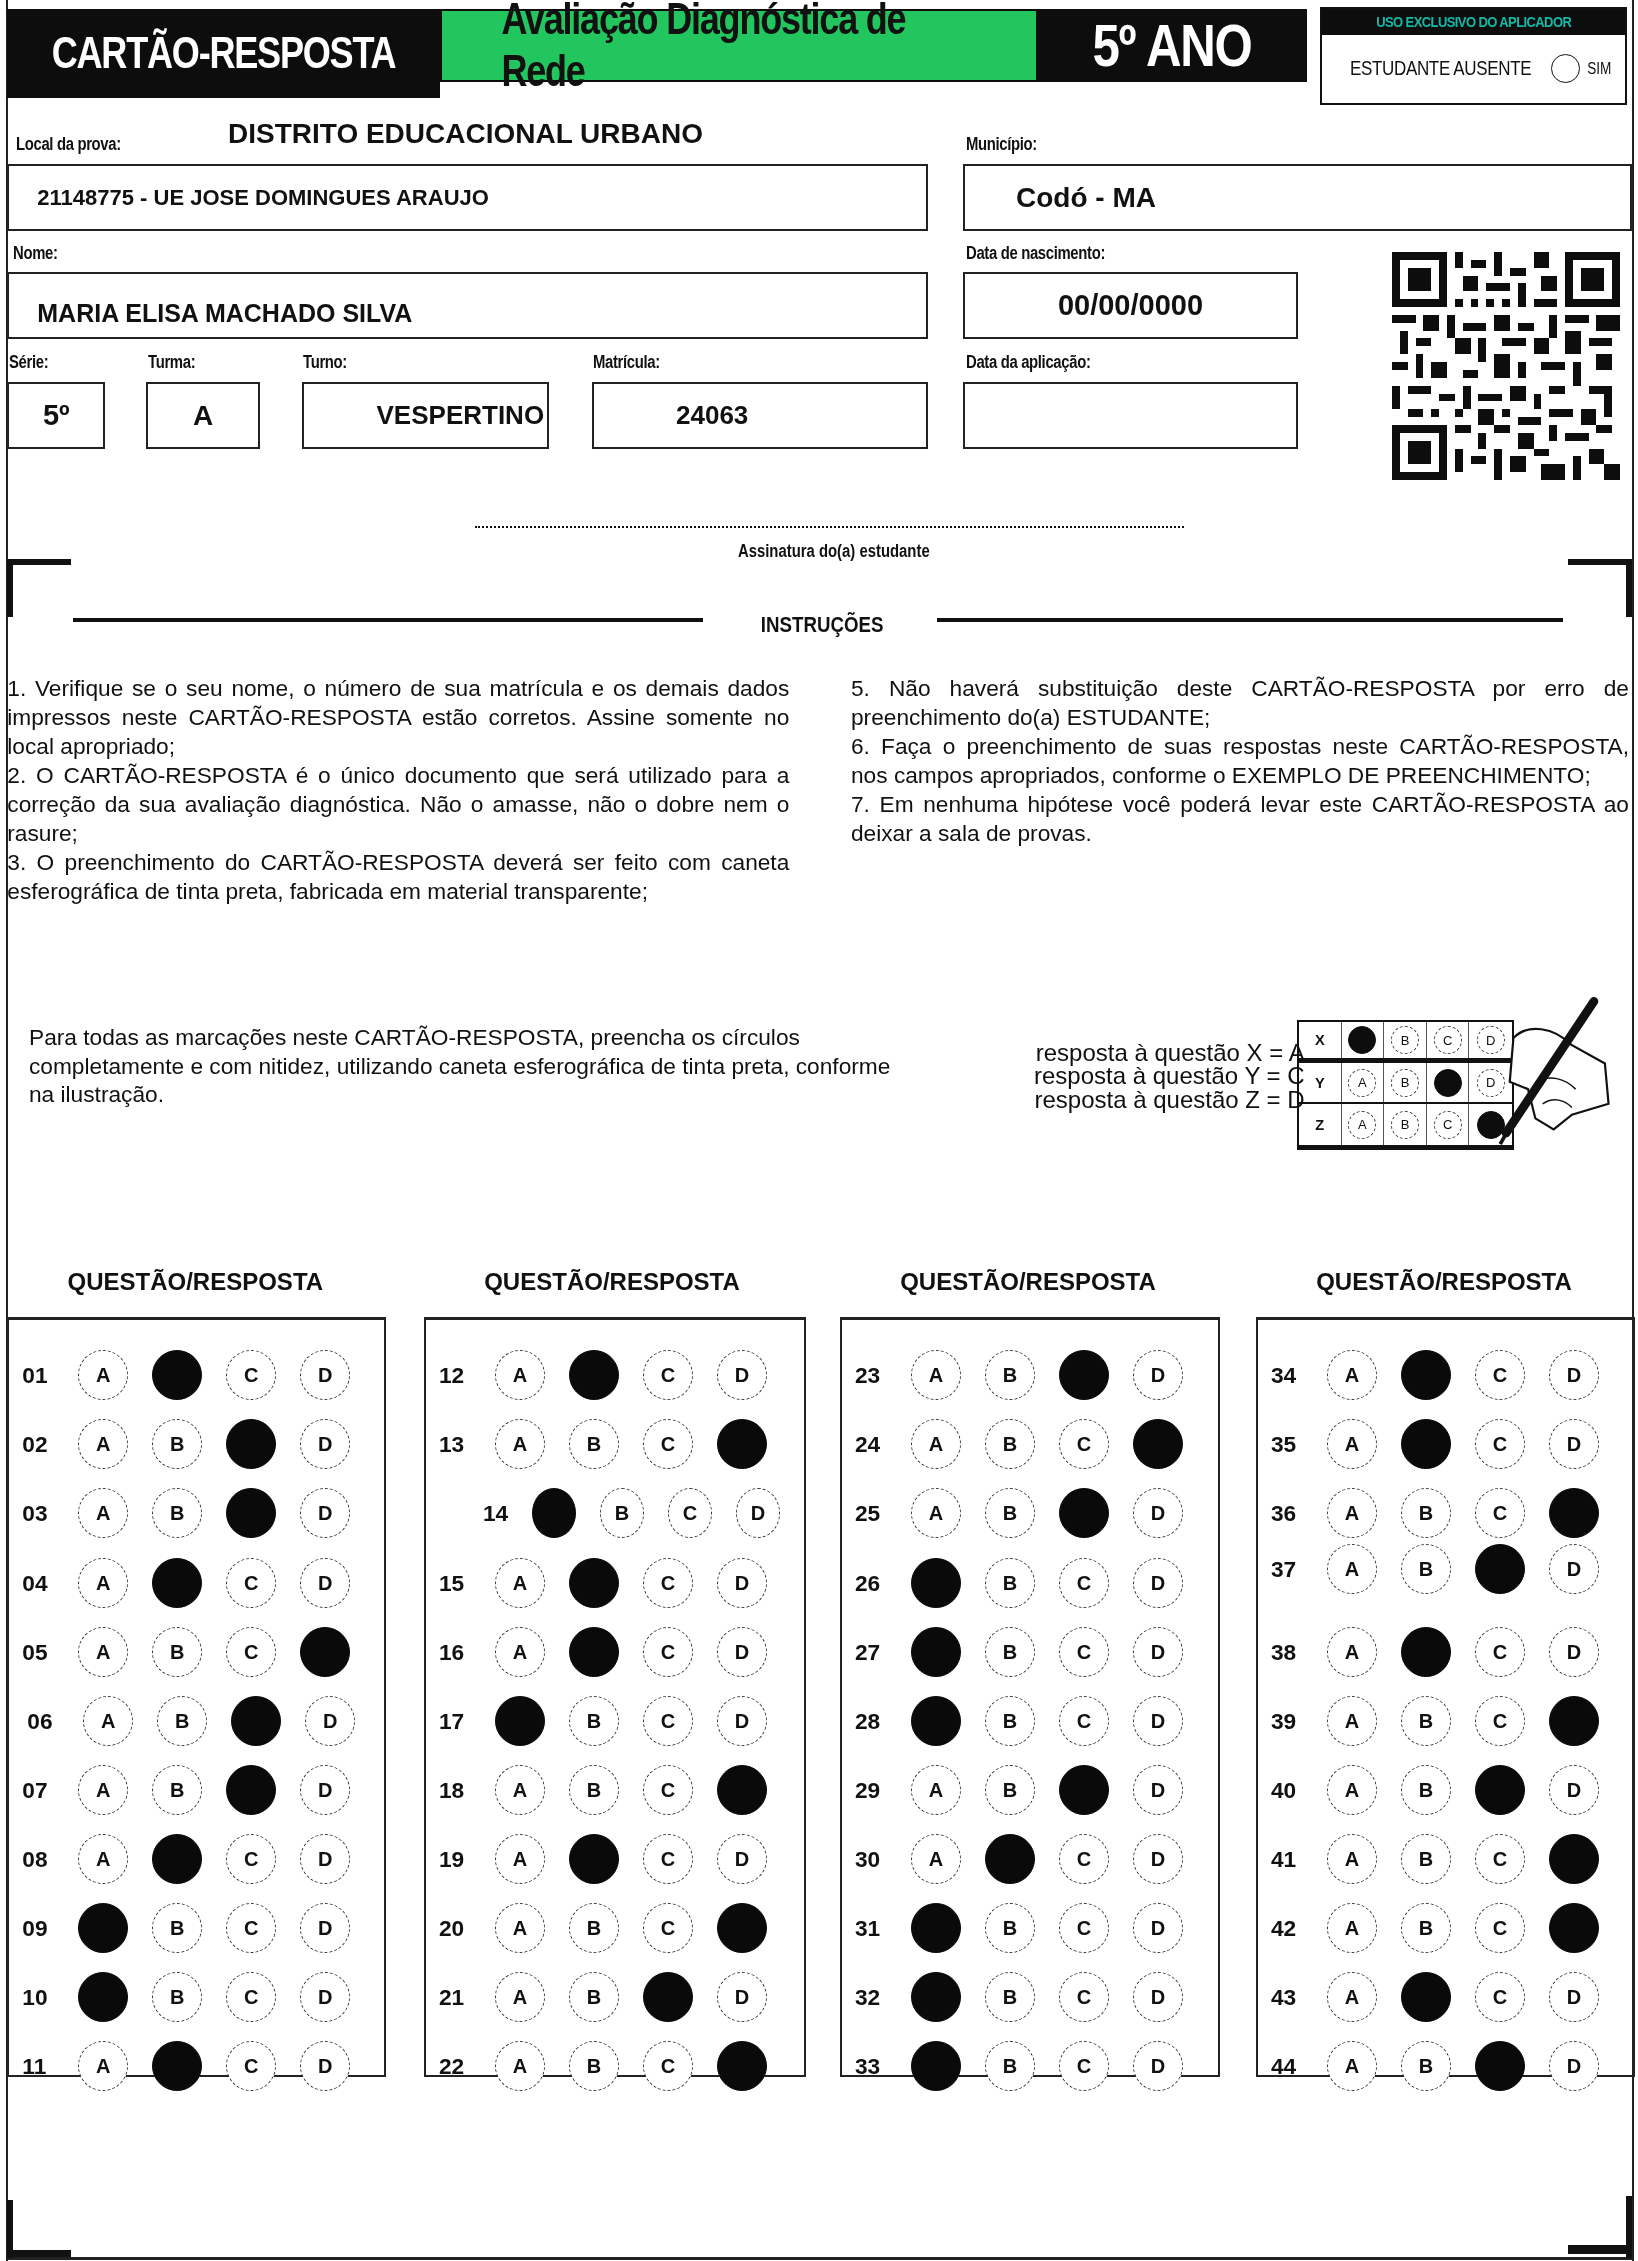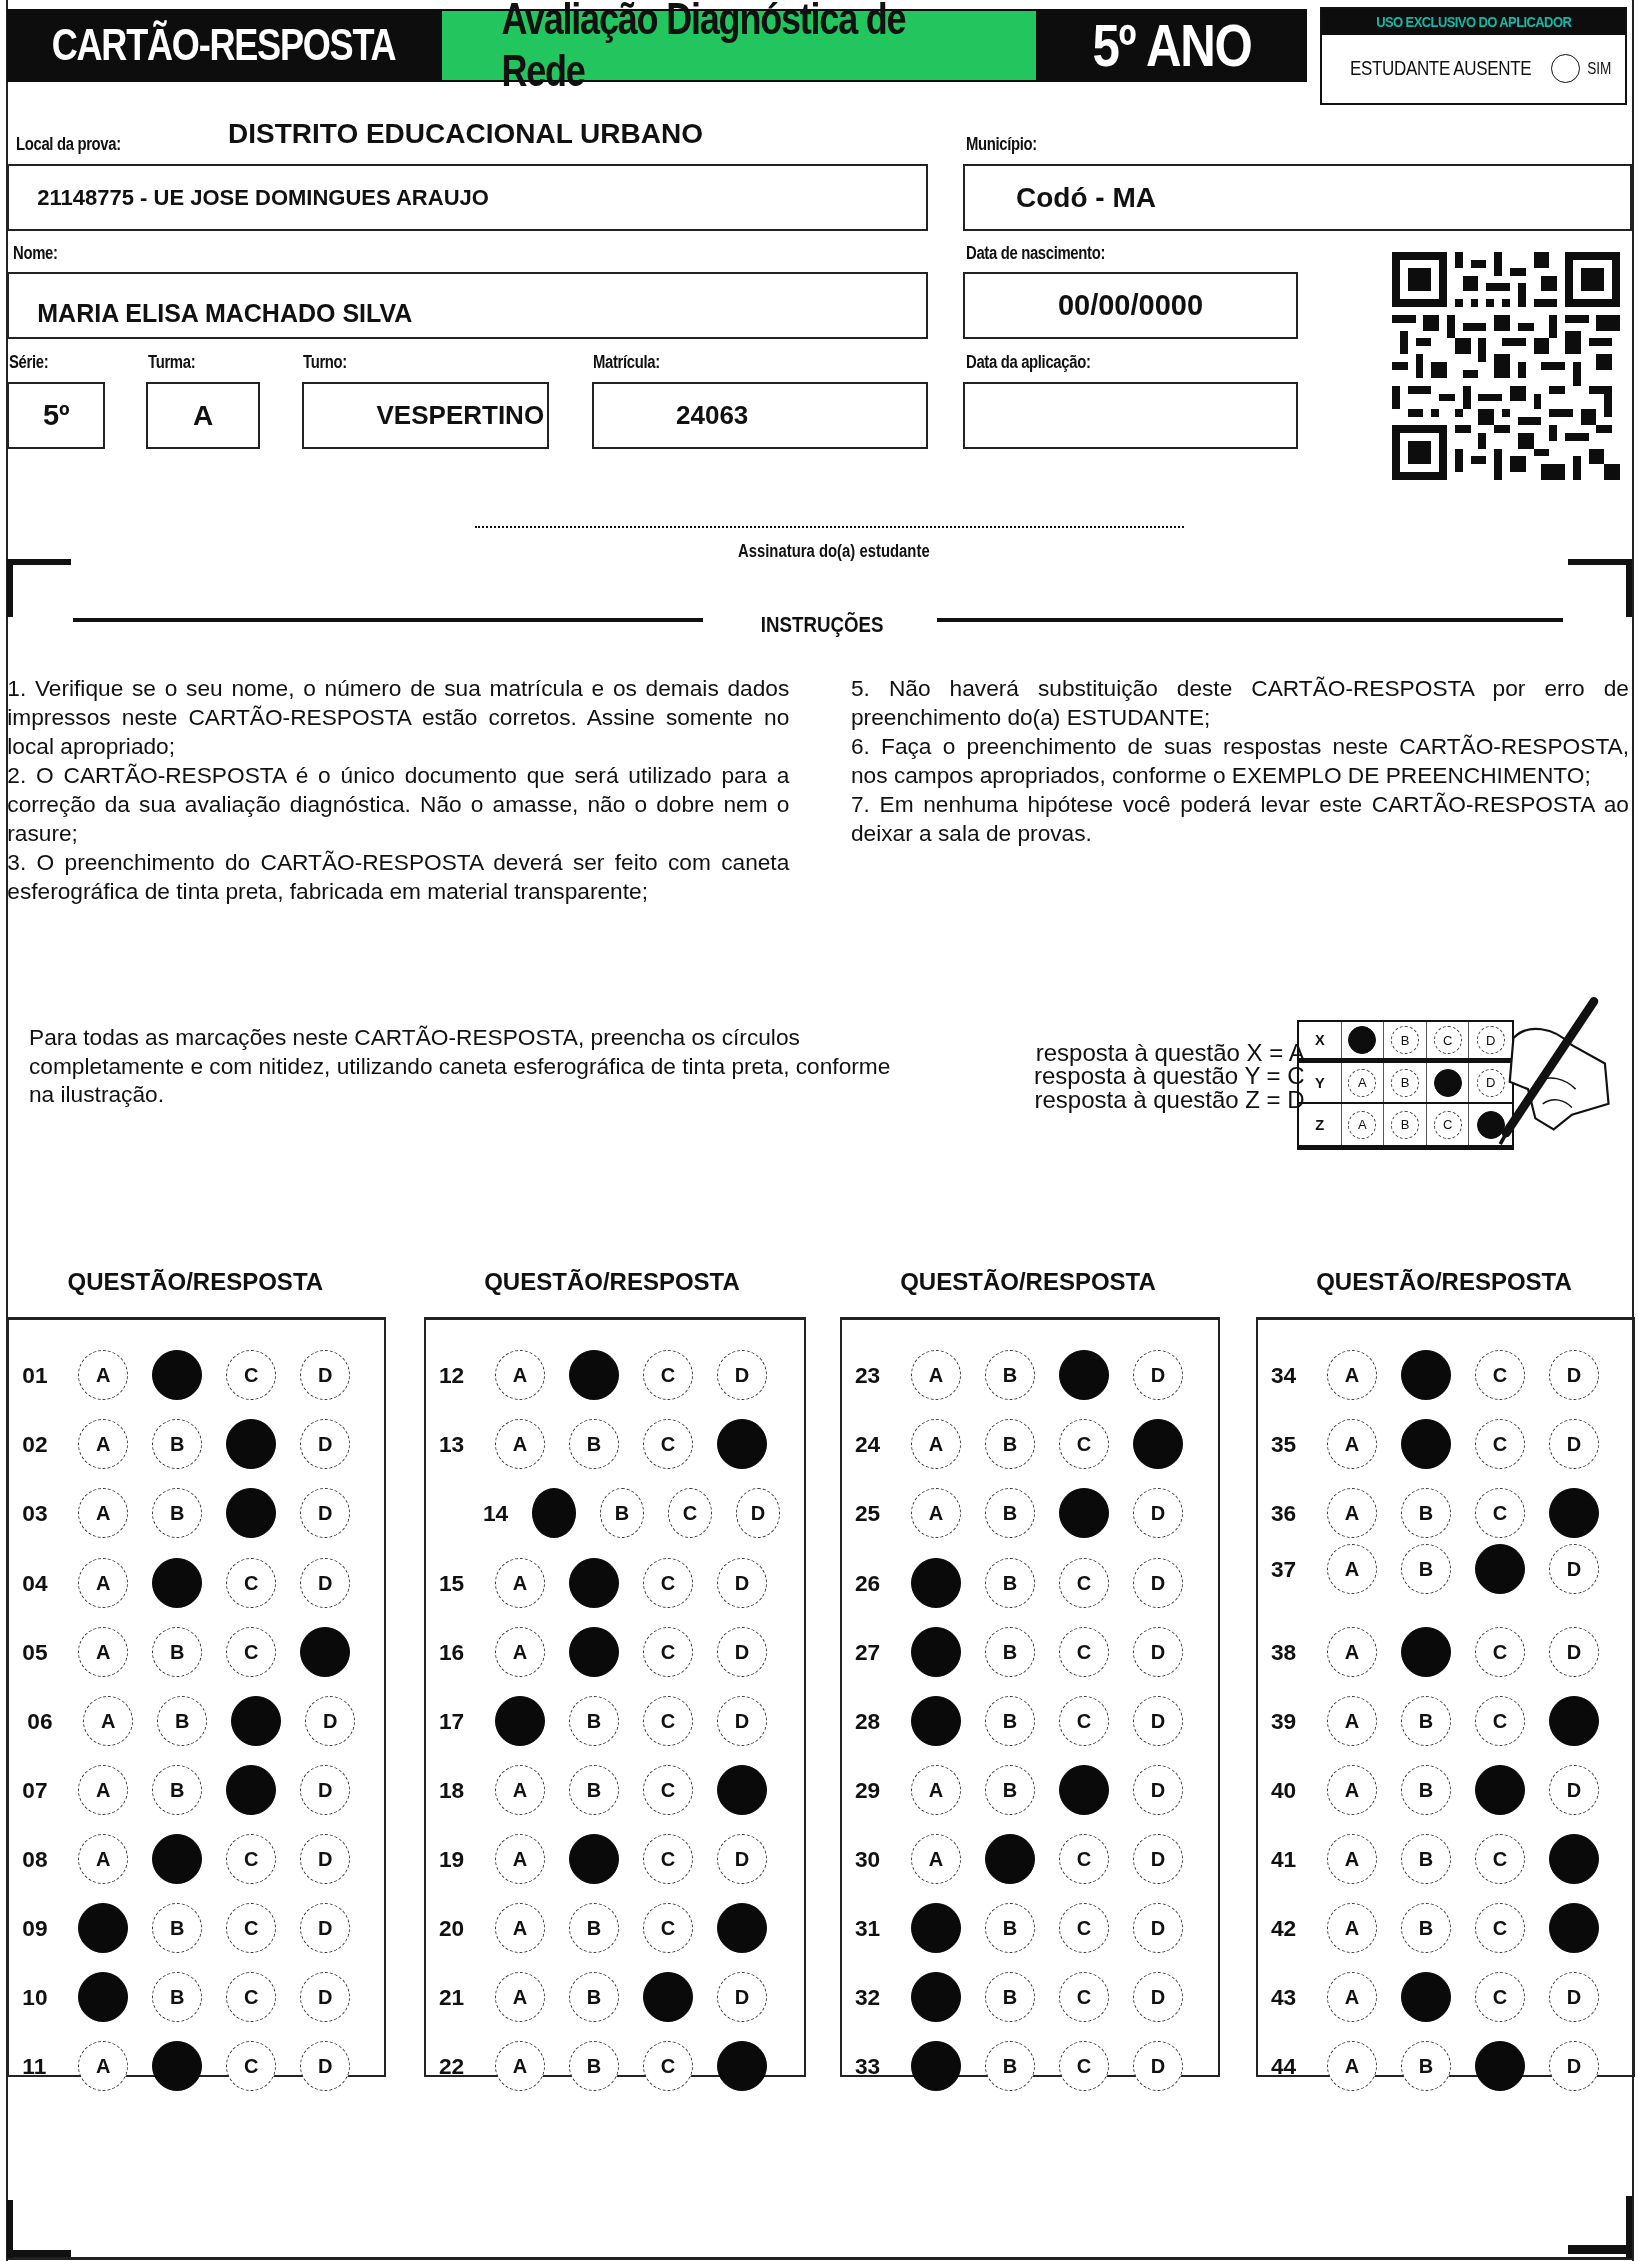--- a/index.html
+++ b/index.html
@@ -5,21 +5,21 @@
   * { box-sizing: border-box; margin: 0; padding: 0; }
   html, body { width: 1639px; height: 2261px; background: #ffffff; }
   body { position: relative; font-family: "Liberation Sans", sans-serif; color: #111; overflow: hidden; }
   .abs { position: absolute; }
   .frame-l { position:absolute; left:5.8px; top:0; width:2.2px; height:2261px; background:#222; }
   .frame-r { position:absolute; left:1632px; top:0; width:2.2px; height:2261px; background:#222; }
   .frame-b { position:absolute; left:5.8px; top:2257px; width:1628px; height:2.9px; background:#222; }
 
   
   .hdr-black { background:#0d0d0d; color:#fff; display:flex; align-items:center; justify-content:center; }
-  .hdr-title1 { left:7.3px; top:8.8px; width:433px; height:73px; font-family:"Liberation Sans Narrow","Liberation Sans",sans-serif; font-size:44px; font-weight:700; letter-spacing:-1.5px; transform-origin:center; }
+  .hdr-title1 { left:7.3px; top:8.8px; width:433px; height:89px; font-family:"Liberation Sans Narrow","Liberation Sans",sans-serif; font-size:44px; font-weight:700; letter-spacing:-1.5px; transform-origin:center; }
   .hdr-title1 span, .hdr-ano span { display:inline-block; transform:scaleX(0.82); }
   .hdr-title2 { left:440px; top:8.8px; width:598px; height:73px; border:2.9px solid #0d0d0d; background:#22c55e; color:#111; display:flex; align-items:center; justify-content:center; font-size:45px; font-weight:700; letter-spacing:-1.5px; }
   .hdr-title2 span { display:inline-block; transform:scaleX(0.8); }
   .hdr-ano { left:1038px; top:8.8px; width:269px; height:73px; font-size:60px; font-weight:700; letter-spacing:-1.5px; }
   .applicator { left:1320px; top:7.3px; width:307px; height:98px; border:2.2px solid #111; }
   .applicator .ap-title { height:26px; background:#0d0d0d; color:#14b8a6; font-size:15.3px; font-weight:700; display:flex; align-items:center; justify-content:center; letter-spacing:-0.7px; }
   .applicator .ap-title span { display:inline-block; transform:scaleX(0.85); }
   .applicator .ap-body { height:67px; display:flex; align-items:center; justify-content:center; gap:4.4px; font-size:20px; font-weight:400; }
   .applicator .ap-body .lbl { display:inline-block; transform:scaleX(0.85); letter-spacing:-0.4px; }
   .ap-circle { width:29px; height:29px; border:1.5px solid #111; border-radius:50%; display:inline-block; cursor:pointer; }

